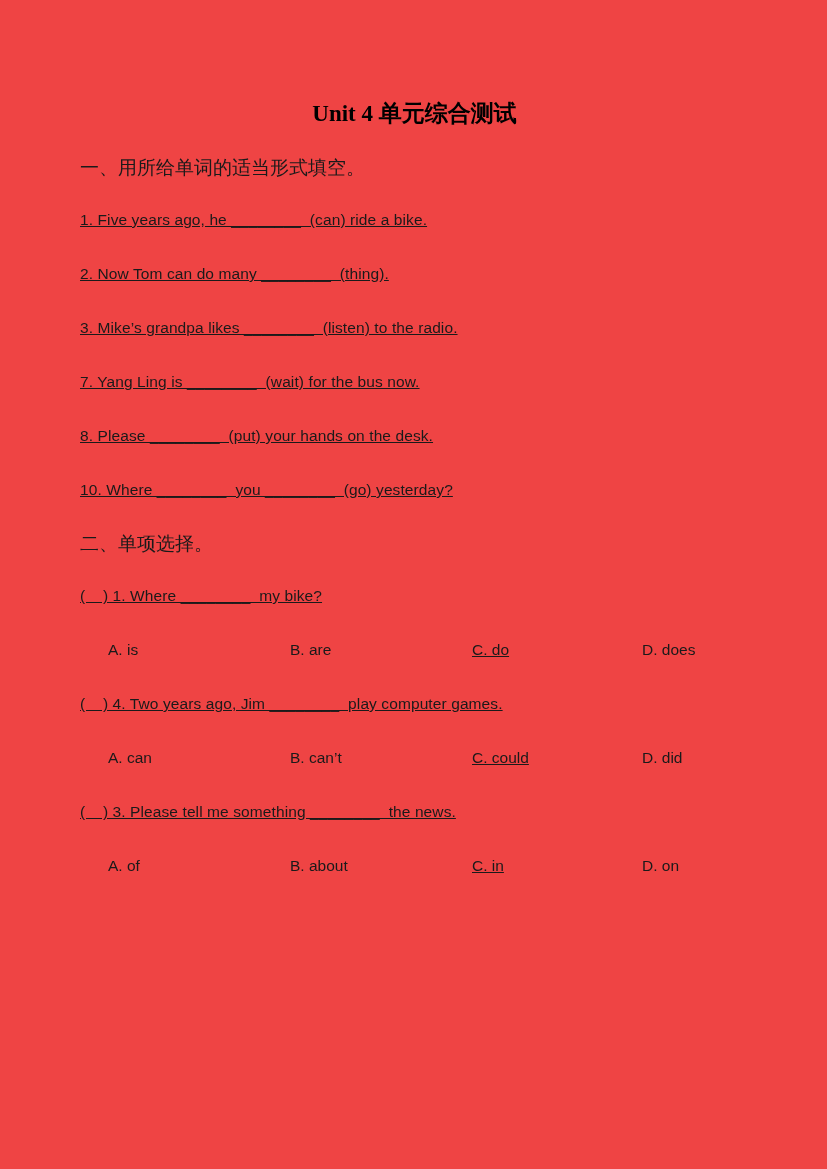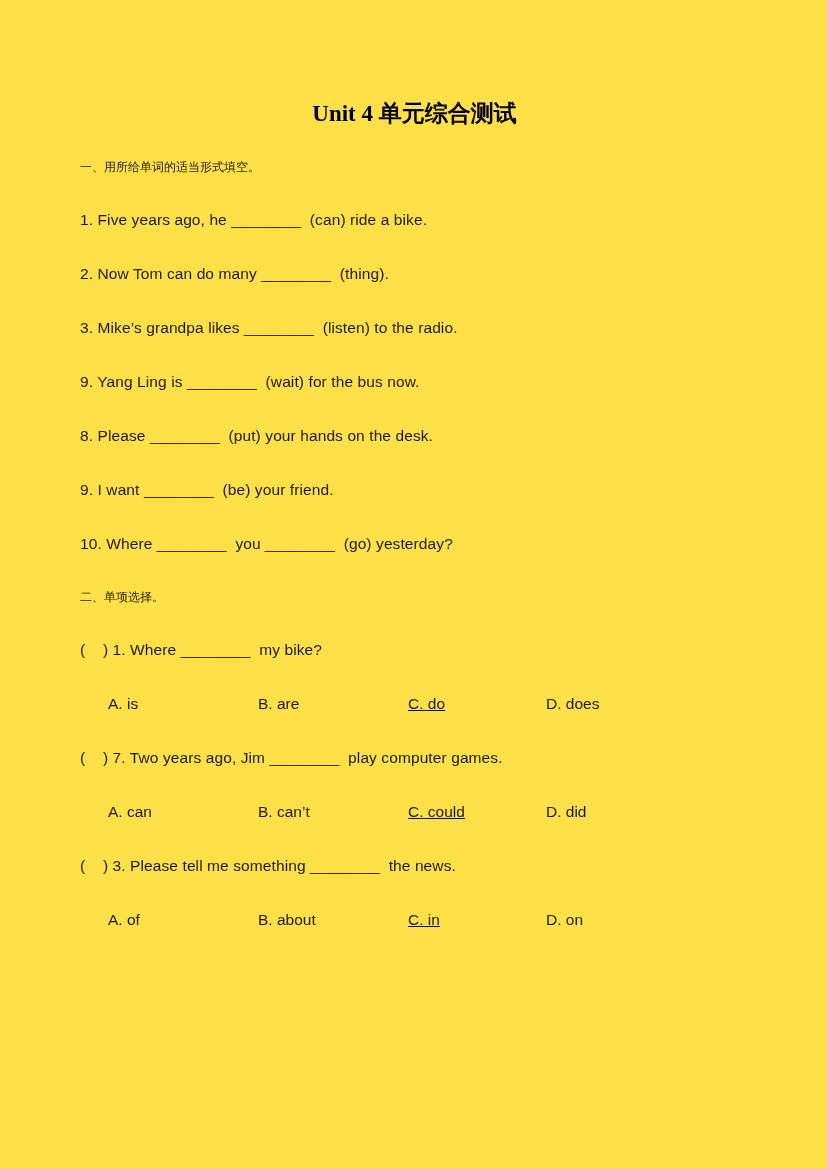--- a/index.html
+++ b/index.html
@@ -4,21 +4,21 @@
 <style>
   html, body {
     margin: 0;
     padding: 0;
     background: #ffffff;
   }
   .page {
     position: relative;
     width: 827px;
     height: 1169px;
-    background: #fde047;
+    background: #ef4444;
     color: #1a1a1a;
     font-family: "Liberation Sans", sans-serif;
     box-sizing: border-box;
     padding: 98px 78px 0 80px;
     overflow: hidden;
   }
   .doc-title {
     font-family: "Liberation Serif", serif;
     font-weight: bold;
     font-size: 23px;
@@ -26,33 +26,35 @@
     margin: 0 0 28px 0;
     color: #000000;
     white-space: pre-wrap;
   }
   .line {
     font-size: 15.5px;
     line-height: 21px;
     margin: 0 0 33px 0;
     white-space: pre-wrap;
     letter-spacing: 0.1px;
+    text-decoration: underline;
   }
   .section-heading {
-    font-size: 12px;
+    font-size: 19px;
     line-height: 21px;
     margin: 0 0 31px 0;
     white-space: pre-wrap;
   }
   .options {
     display: flex;
     margin: 0 0 33px 0;
     padding-left: 28px;
     font-size: 15.5px;
     line-height: 21px;
+    gap: 32px;
   }
   .opt {
     display: inline-block;
     width: 150px;
     white-space: pre-wrap;
   }
   .opt:nth-child(3) { width: 138px; text-decoration: underline; }
   .opt:last-child { width: auto; text-align: right; }
 </style>
 </head>
@@ -60,36 +62,35 @@
 
 <div class="page">
 
   <h1 class="doc-title">Unit 4 单元综合测试</h1>
 
   <p class="section-heading">一、用所给单词的适当形式填空。</p>
 
   <p class="line">1. Five years ago, he ________  (can) ride a bike.</p>
   <p class="line">2. Now Tom can do many ________  (thing).</p>
   <p class="line">3. Mike’s grandpa likes ________  (listen) to the radio.</p>
-  <p class="line">9. Yang Ling is ________  (wait) for the bus now.</p>
+  <p class="line">7. Yang Ling is ________  (wait) for the bus now.</p>
   <p class="line">8. Please ________  (put) your hands on the desk.</p>
-  <p class="line">9. I want ________  (be) your friend.</p>
   <p class="line">10. Where ________  you ________  (go) yesterday?</p>
 
   <p class="section-heading">二、单项选择。</p>
 
   <p class="line">(    ) 1. Where ________  my bike?</p>
   <div class="options">
     <span class="opt">A. is</span>
     <span class="opt">B. are</span>
     <span class="opt">C. do</span>
     <span class="opt">D. does</span>
   </div>
 
-  <p class="line">(    ) 7. Two years ago, Jim ________  play computer games.</p>
+  <p class="line">(    ) 4. Two years ago, Jim ________  play computer games.</p>
   <div class="options">
     <span class="opt">A. can</span>
     <span class="opt">B. can’t</span>
     <span class="opt">C. could</span>
     <span class="opt">D. did</span>
   </div>
 
   <p class="line">(    ) 3. Please tell me something ________  the news.</p>
   <div class="options">
     <span class="opt">A. of</span>

